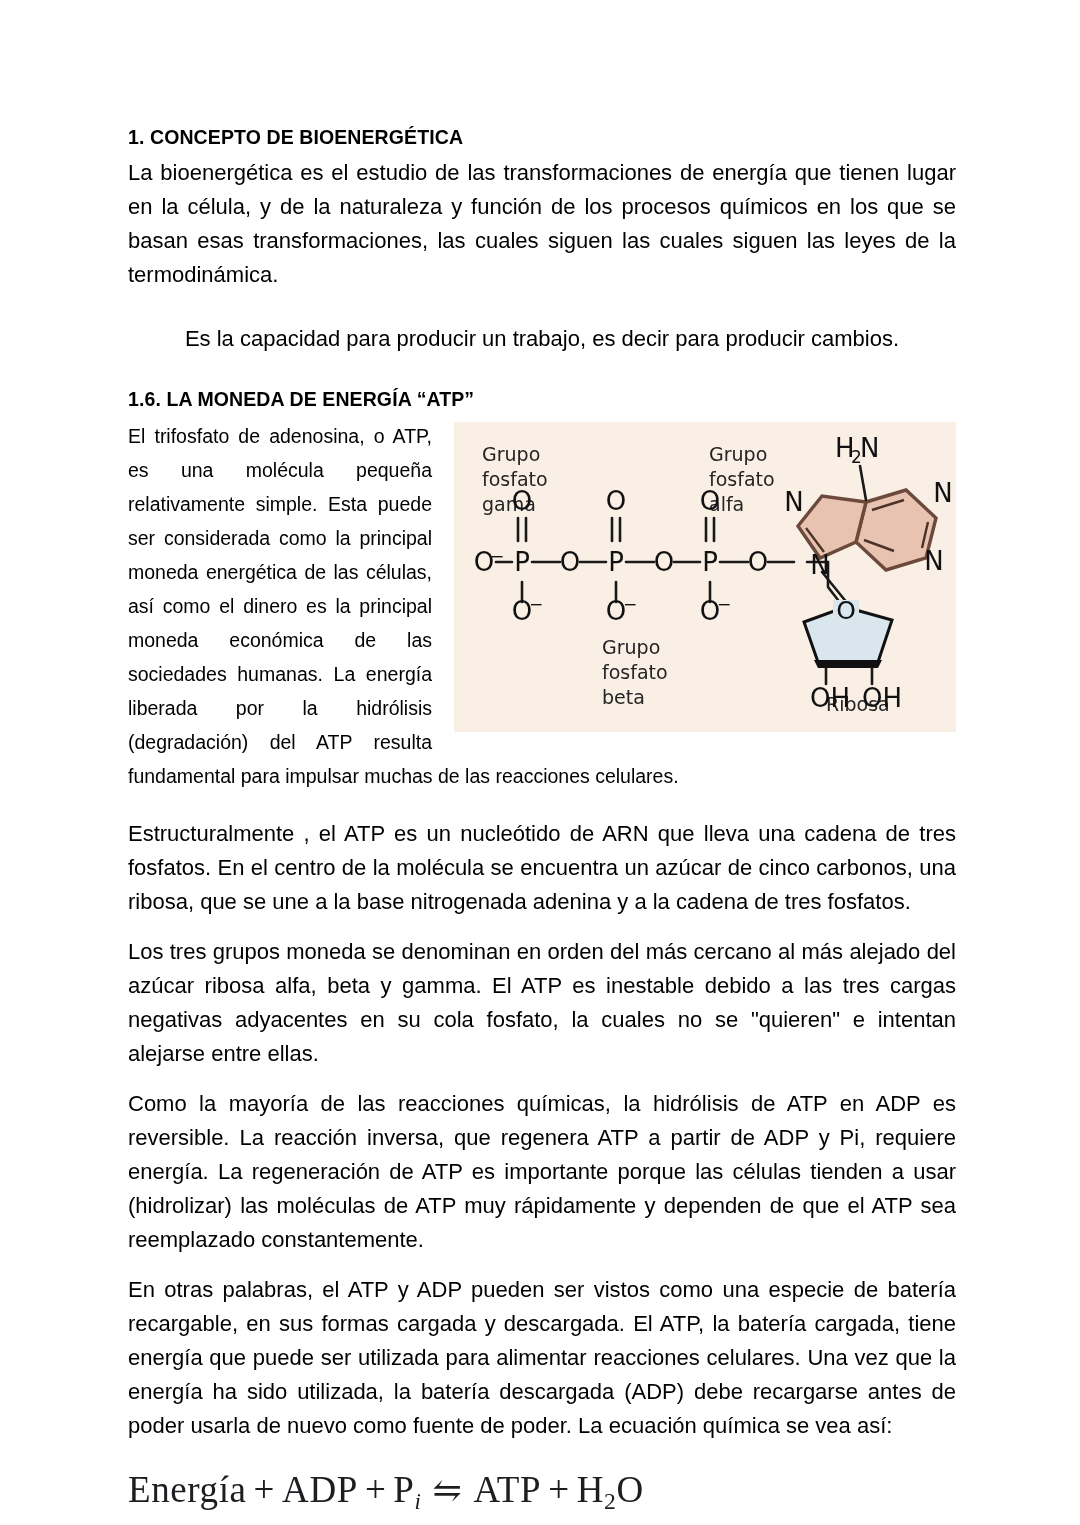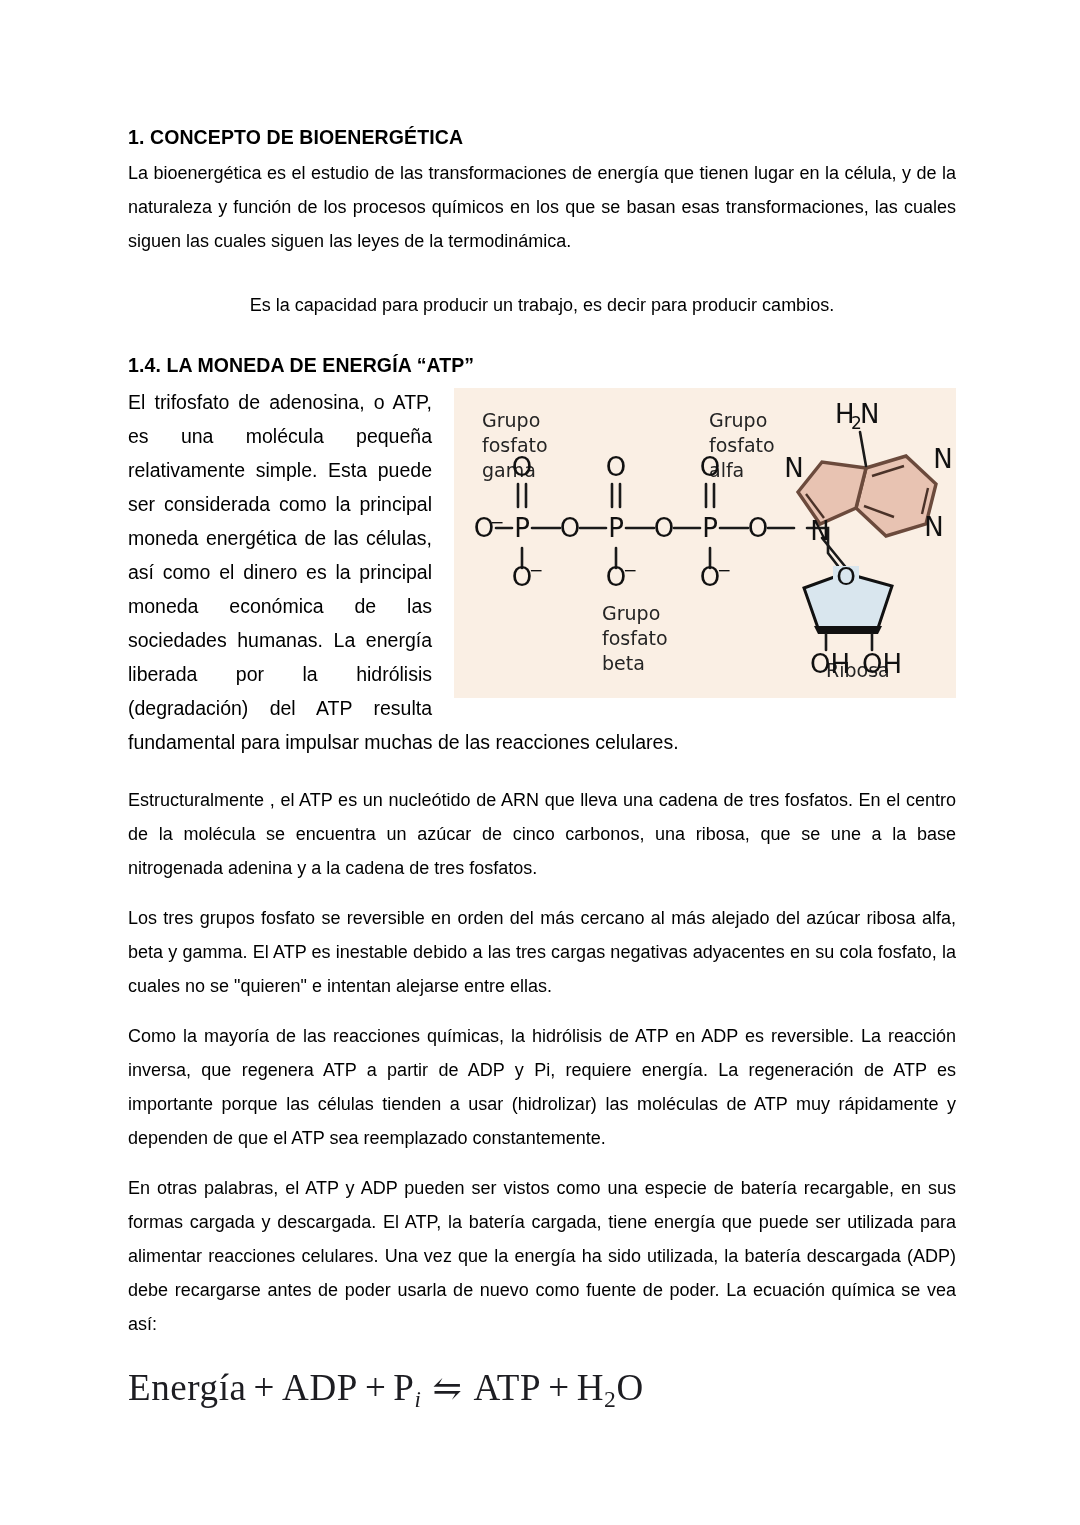--- a/index.html
+++ b/index.html
@@ -39,21 +39,21 @@
     line-height: 1.35;
     margin: 0 0 6px 0;
     letter-spacing: 0.1px;
   }
 
   .spacer-lg { height: 30px; }
   .spacer-md { height: 24px; }
   .spacer-sm { height: 16px; }
 
   p.body-text {
-    font-size: 18px;
+    font-size: 22px;
     line-height: 34px;
     margin: 0;
     text-align: justify;
     text-justify: inter-word;
     hyphens: none;
   }
 
   p.body-text.nojustify {
     text-align: center;
   }
@@ -124,21 +124,21 @@
 
     <h2 class="section-heading">1. CONCEPTO DE BIOENERGÉTICA</h2>
     <p class="body-text">La bioenergética es el estudio de las transformaciones de energía que tienen lugar en la célula, y de la naturaleza y función de los procesos químicos en los que se basan esas transformaciones, las cuales siguen las cuales siguen las leyes de la termodinámica.</p>
 
     <div class="spacer-lg"></div>
 
     <p class="body-text nojustify">Es la capacidad para producir un trabajo, es decir para producir cambios.</p>
 
     <div class="spacer-lg"></div>
 
-    <h2 class="section-heading">1.4. LA MONEDA DE ENERGÍA “ATP”</h2>
+    <h2 class="section-heading">1.6. LA MONEDA DE ENERGÍA “ATP”</h2>
 
     <div class="clearfix">
 
       <div class="figure-wrap">
         <div class="atp-figure">
           <svg width="502" height="310" viewBox="0 0 502 310" xmlns="http://www.w3.org/2000/svg">
             <rect x="0" y="0" width="502" height="310" fill="#faefe4"></rect>
 
             <g font-family="DejaVu Sans, sans-serif" font-size="19" fill="#242424">
 
@@ -266,21 +266,21 @@
 
       <p class="float-para">El trifosfato de adenosina, o ATP, es una molécula pequeña relativamente simple. Esta puede ser considerada como la principal moneda energética de las células, así como el dinero es la principal moneda económica de las sociedades humanas. La energía liberada por la hidrólisis (degradación) del ATP resulta fundamental para impulsar muchas de las reacciones celulares.</p>
     </div>
 
     <div class="spacer-md"></div>
 
     <p class="body-text"><span>Estructuralmente , el ATP es un </span><span class="u-underline">nucleótido</span><span> de ARN que lleva una cadena de tres fosfatos. En el centro de la molécula se encuentra un azúcar de cinco carbonos, una ribosa, que se une a la base nitrogenada adenina y a la cadena de tres fosfatos.</span></p>
 
     <div class="spacer-sm"></div>
 
-    <p class="body-text">Los tres grupos fosfato se reversible en orden del más cercano al más alejado del azúcar ribosa alfa, beta y gamma. El ATP es inestable debido a las tres cargas negativas adyacentes en su cola fosfato, la cuales no se "quieren" e intentan alejarse entre ellas.</p>
+    <p class="body-text">Los tres grupos moneda se denominan en orden del más cercano al más alejado del azúcar ribosa alfa, beta y gamma. El ATP es inestable debido a las tres cargas negativas adyacentes en su cola fosfato, la cuales no se "quieren" e intentan alejarse entre ellas.</p>
 
     <div class="spacer-sm"></div>
 
     <p class="body-text">Como la mayoría de las reacciones químicas, la hidrólisis de ATP en ADP es reversible. La reacción inversa, que regenera ATP a partir de ADP y Pi, requiere energía. La regeneración de ATP es importante porque las células tienden a usar (hidrolizar) las moléculas de ATP muy rápidamente y dependen de que el ATP sea reemplazado constantemente.</p>
 
     <div class="spacer-sm"></div>
 
     <p class="body-text">En otras palabras, el ATP y ADP pueden ser vistos como una especie de batería recargable, en sus formas cargada y descargada. El ATP, la batería cargada, tiene energía que puede ser utilizada para alimentar reacciones celulares. Una vez que la energía ha sido utilizada, la batería descargada (ADP) debe recargarse antes de poder usarla de nuevo como fuente de poder. La ecuación química se vea así:</p>
 
     <div class="equation">

